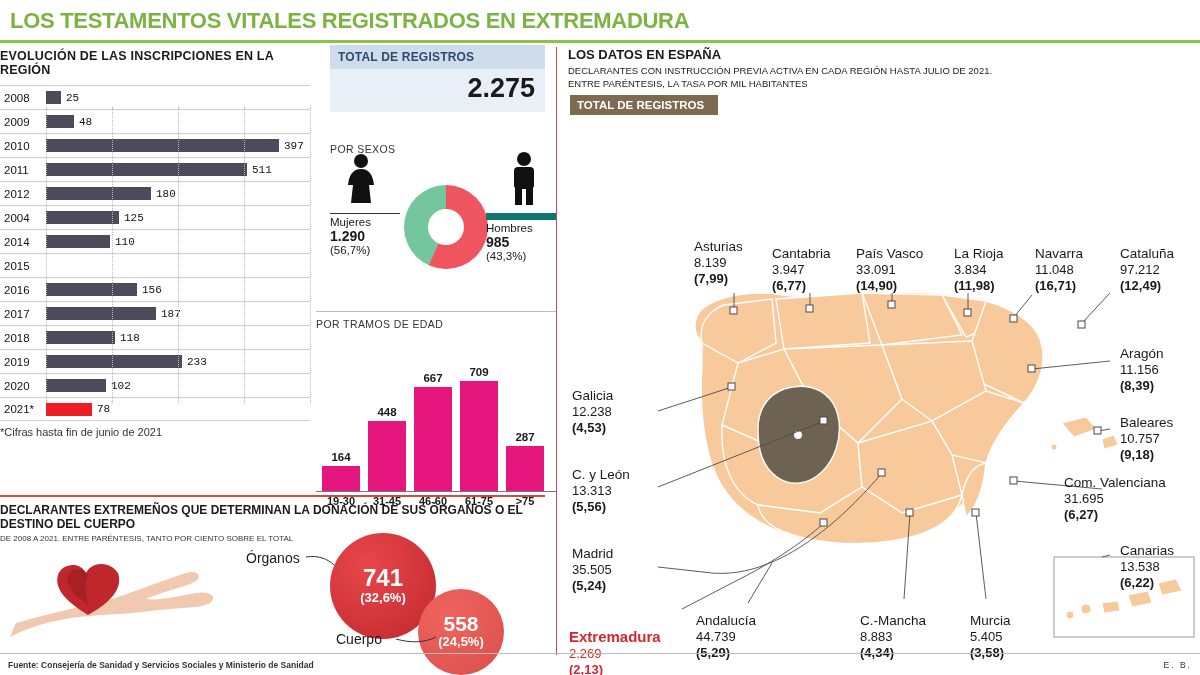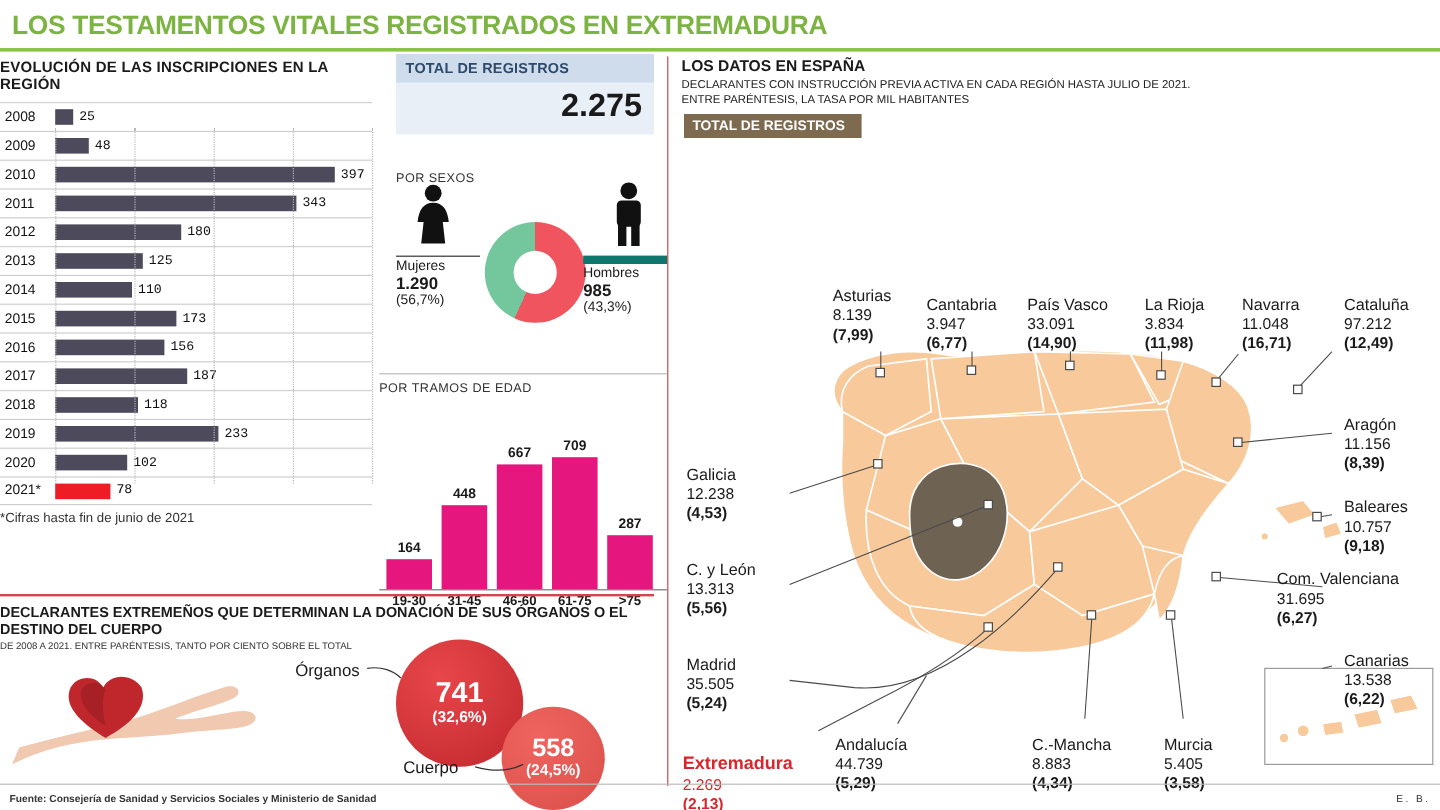--- a/index.html
+++ b/index.html
@@ -183,50 +183,46 @@
               <div class="ev-year">2010</div>
               <div class="ev-barwrap">
                 <div class="ev-bar" style="width: 233px;"></div>
                 <span class="ev-val">397</span>
               </div>
             </div>
             <div class="ev-row">
               <div class="ev-year">2011</div>
               <div class="ev-barwrap">
                 <div class="ev-bar" style="width: 201px;"></div>
-                <span class="ev-val">343</span>
+                <span class="ev-val">511</span>
               </div>
             </div>
             <div class="ev-row">
               <div class="ev-year">2012</div>
               <div class="ev-barwrap">
                 <div class="ev-bar" style="width: 105px;"></div>
                 <span class="ev-val">180</span>
               </div>
             </div>
             <div class="ev-row">
-              <div class="ev-year">2013</div>
+              <div class="ev-year">2004</div>
               <div class="ev-barwrap">
                 <div class="ev-bar" style="width: 73px;"></div>
                 <span class="ev-val">125</span>
               </div>
             </div>
             <div class="ev-row">
               <div class="ev-year">2014</div>
               <div class="ev-barwrap">
                 <div class="ev-bar" style="width: 64px;"></div>
                 <span class="ev-val">110</span>
               </div>
             </div>
             <div class="ev-row">
               <div class="ev-year">2015</div>
-              <div class="ev-barwrap">
-                <div class="ev-bar" style="width: 101px;"></div>
-                <span class="ev-val">173</span>
-              </div>
             </div>
             <div class="ev-row">
               <div class="ev-year">2016</div>
               <div class="ev-barwrap">
                 <div class="ev-bar" style="width: 91px;"></div>
                 <span class="ev-val">156</span>
               </div>
             </div>
             <div class="ev-row">
               <div class="ev-year">2017</div>

